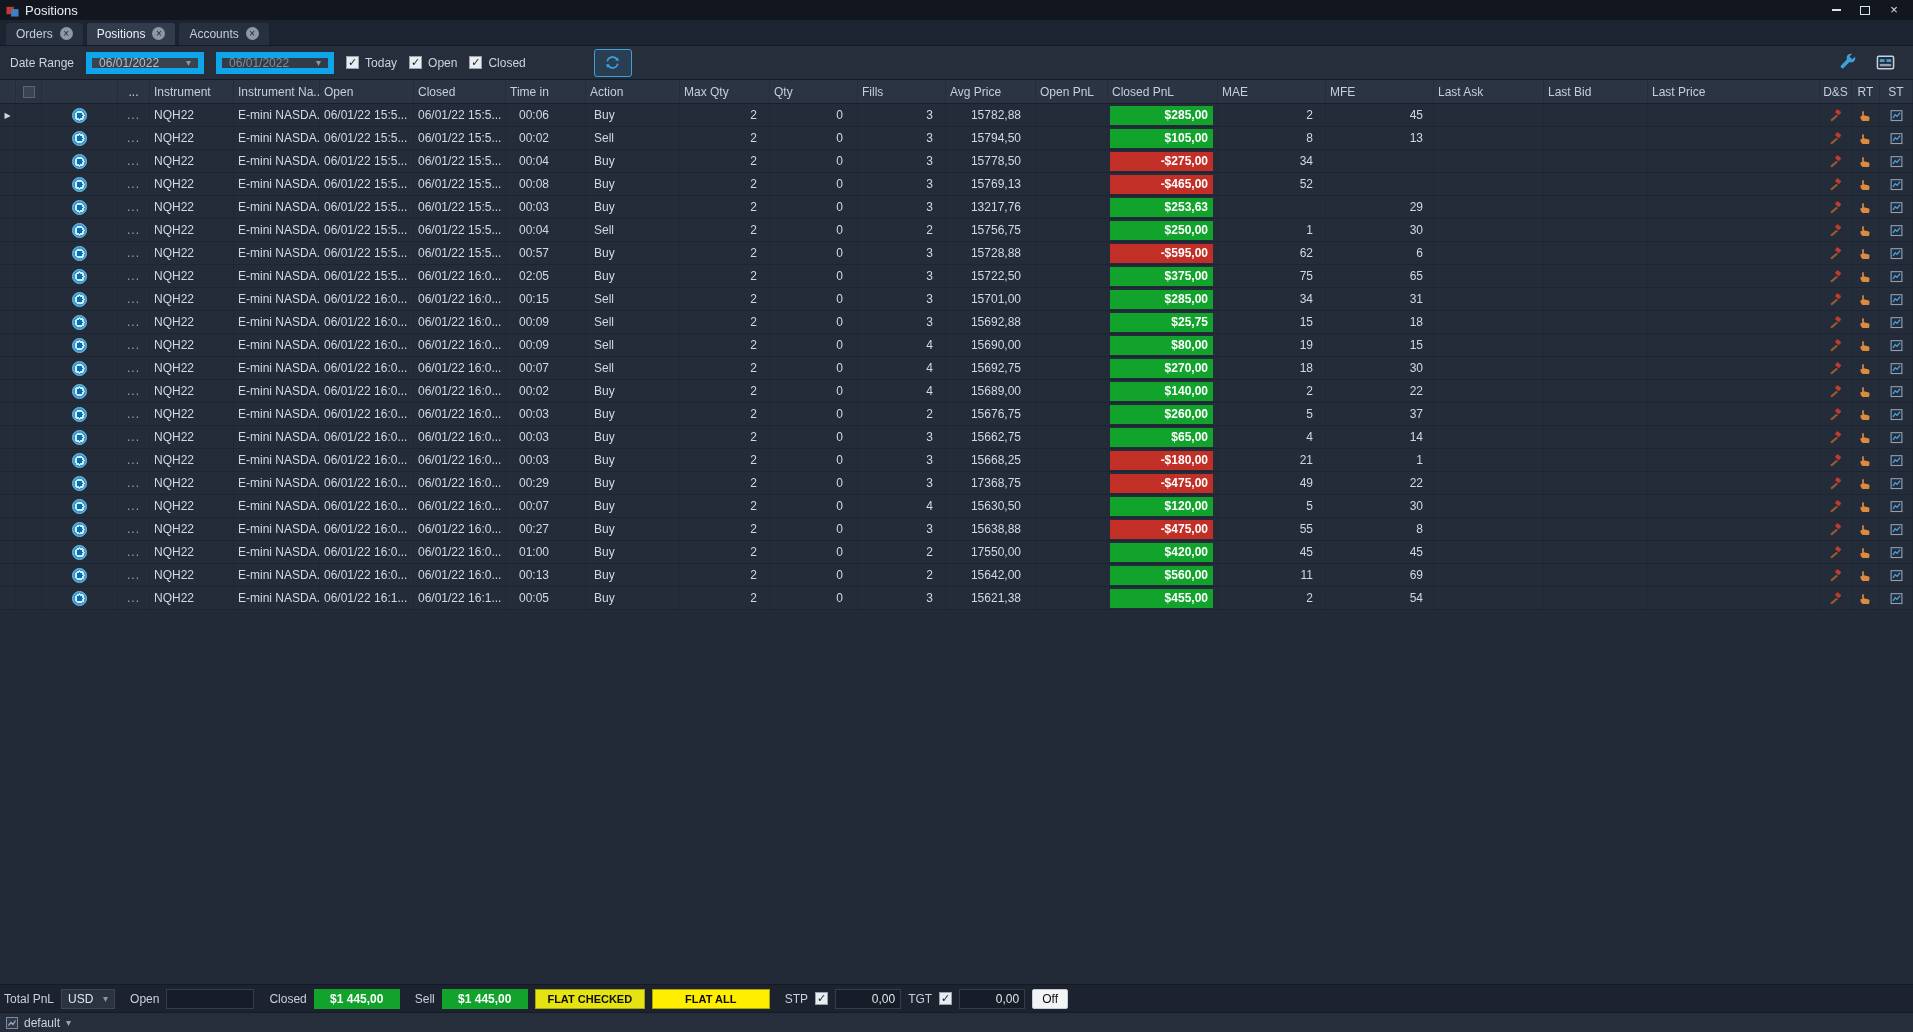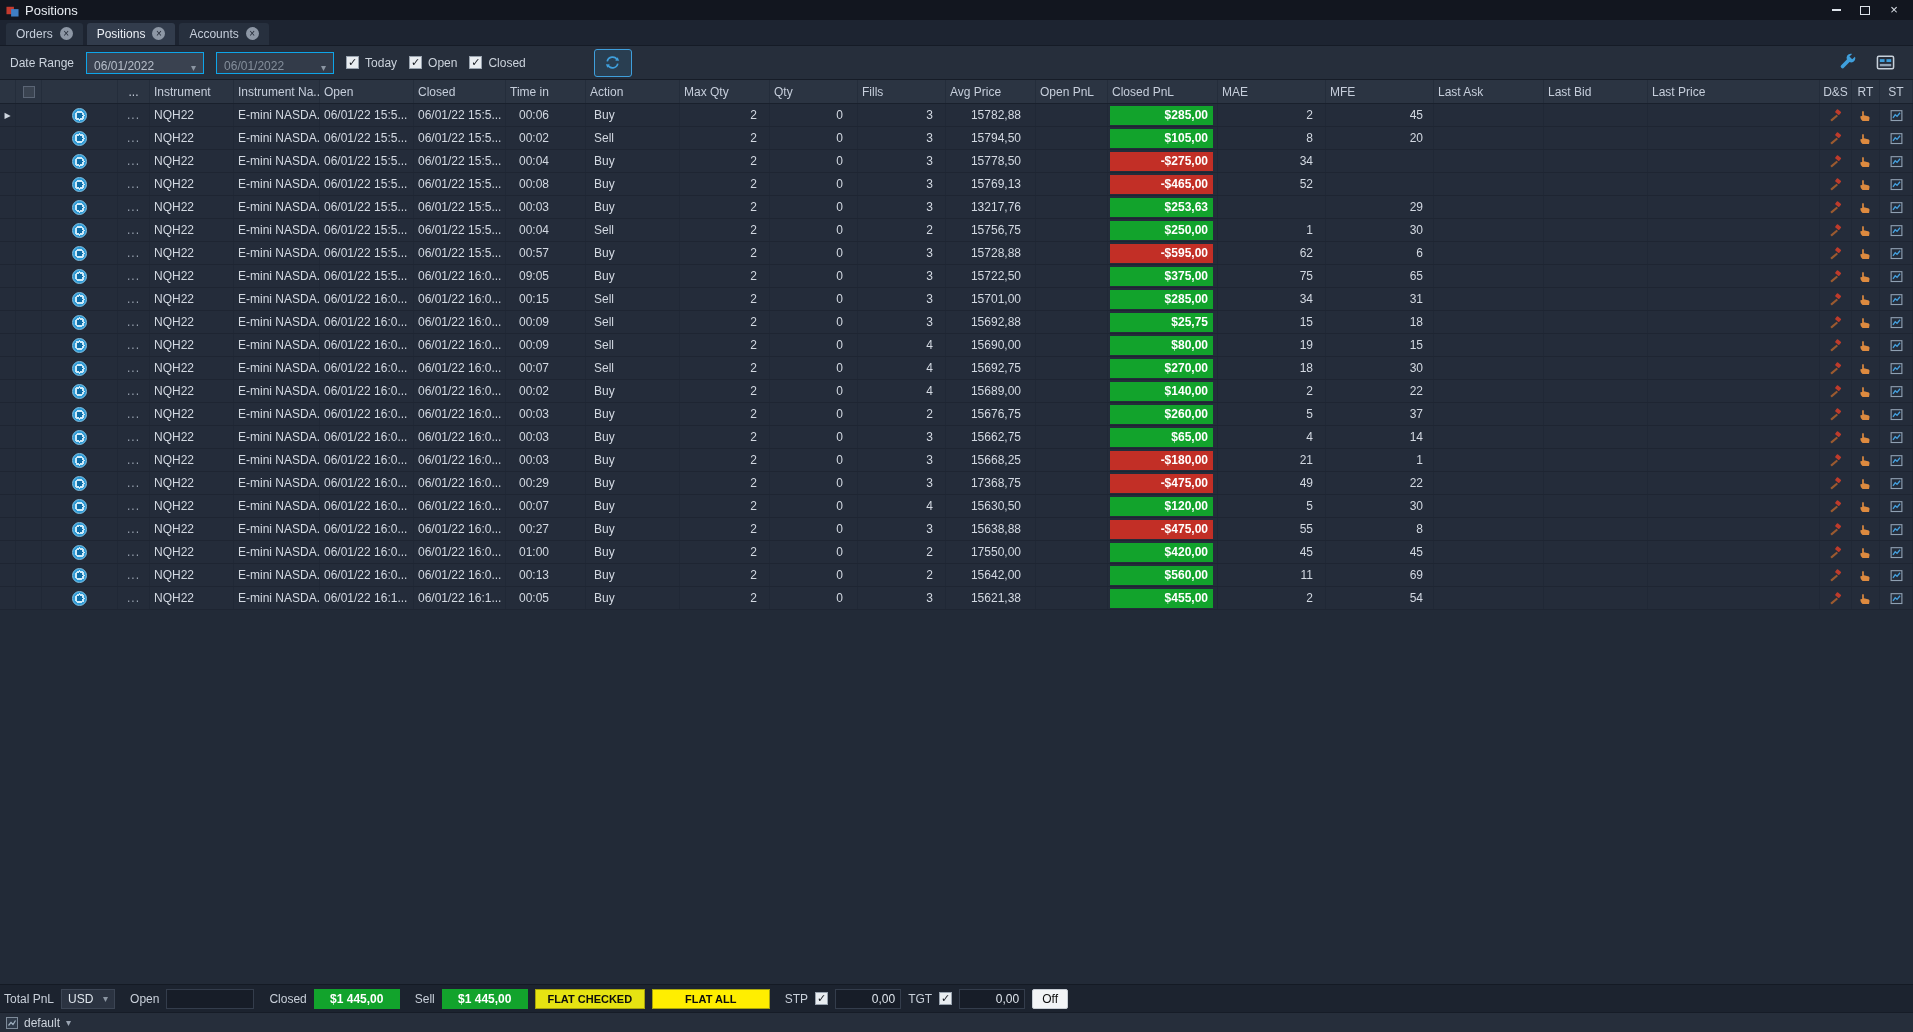--- a/index.html
+++ b/index.html
@@ -18,21 +18,21 @@
 
   
   .tabbar{height:26px;background:#1d2431;display:flex;align-items:center;gap:4px;padding:2px 0 0 6px;border-bottom:1px solid #151b26;flex:0 0 auto}
   .tab{height:22px;display:flex;align-items:center;gap:7px;padding:0 10px;background:#27303e;color:#c6cedb;border-radius:3px 3px 0 0;cursor:pointer}
   .tab.active{background:#323c4c;color:#eaeef4}
   .tabclose{width:13px;height:13px;border-radius:50%;background:#8d97a5;color:#1d2431;font-size:10px;line-height:13px;text-align:center;cursor:pointer}
 
   
   .toolbar{height:34px;background:#262e3b;display:flex;align-items:center;gap:12px;padding:0 10px;border-bottom:1px solid #161c27;flex:0 0 auto}
   .tlabel{color:#ccd4de}
-  .dsel{width:118px;height:22px;background:#3a4250;border:1px solid #0ea5e9;display:flex;align-items:flex-end;padding:0 7px;color:#b6bec9;cursor:pointer}
+  .dsel{width:118px;height:22px;background:#3a4250;border:6px solid #0ea5e9;display:flex;align-items:center;padding:0 7px;color:#b6bec9;cursor:pointer}
   .dsel .caret{margin-left:auto;color:#8b95a2;font-size:10px}
   .dsel.dim{background:#333b49;color:#848e9b}
   .chk{display:flex;align-items:center;gap:6px;cursor:pointer}
   .cbox{width:13px;height:13px;background:#e9edf1;border:1px solid #99a3af;color:#14181f;font-size:11px;line-height:11px;text-align:center;display:inline-flex;align-items:center;justify-content:center;flex:0 0 auto}
   .cbox i{font-style:normal}
   .refresh{width:38px;height:28px;margin-left:56px;background:rgba(63,160,220,.14);border:1px solid #3f9fdc;border-radius:3px;display:flex;align-items:center;justify-content:center;cursor:pointer}
   .toolbar .tright{margin-left:auto;display:flex;gap:18px;align-items:center;padding-right:8px}
   .iconbtn{background:transparent;border:none;display:flex;align-items:center;justify-content:center;cursor:pointer}
 
   
@@ -277,21 +277,21 @@
           <div class="cell c-al pl8" style="width:94px">Sell</div>
           <div class="cell c-ar pr12" style="width:90px">2</div>
           <div class="cell c-ar pr14" style="width:88px">0</div>
           <div class="cell c-ar pr12" style="width:88px">3</div>
           <div class="cell c-ar pr14" style="width:90px">15794,50</div>
           <div class="cell c-ar" style="width:72px"></div>
           <div class="cell c-ar" style="width:110px">
             <span class="pnlbox pos">$105,00</span>
           </div>
           <div class="cell c-ar pr12" style="width:108px">8</div>
-          <div class="cell c-ar pr10" style="width:108px">20</div>
+          <div class="cell c-ar pr10" style="width:108px">13</div>
           <div class="cell c-al" style="width:110px"></div>
           <div class="cell c-al" style="width:104px"></div>
           <div class="cell c-al" style="width:172px"></div>
           <div class="cell c-ac" style="width:32px">
             <span class="rowic">
               <svg viewBox="0 0 14 14" width="13" height="13">
                 <rect x="1" y="8.6" width="9" height="2.3" rx="0.6" transform="rotate(-40 5.5 9.7)" fill="#9a5a30"></rect>
                 <rect x="7" y="1.2" width="5.6" height="4.4" rx="0.9" transform="rotate(40 9.8 3.4)" fill="#bf3b2b"></rect>
               </svg>
             </span>
@@ -578,21 +578,21 @@
           <div class="cell c-ac" style="width:76px">
             <span class="posicon"></span>
           </div>
           <div class="cell c-ac" style="width:32px">
             <span class="dots">...</span>
           </div>
           <div class="cell c-al" style="width:84px">NQH22</div>
           <div class="cell c-al" style="width:86px">E-mini NASDA...</div>
           <div class="cell c-al" style="width:94px">06/01/22 15:5...</div>
           <div class="cell c-al" style="width:92px">06/01/22 16:0...</div>
-          <div class="cell c-ar pr36" style="width:80px">09:05</div>
+          <div class="cell c-ar pr36" style="width:80px">02:05</div>
           <div class="cell c-al pl8" style="width:94px">Buy</div>
           <div class="cell c-ar pr12" style="width:90px">2</div>
           <div class="cell c-ar pr14" style="width:88px">0</div>
           <div class="cell c-ar pr12" style="width:88px">3</div>
           <div class="cell c-ar pr14" style="width:90px">15722,50</div>
           <div class="cell c-ar" style="width:72px"></div>
           <div class="cell c-ar" style="width:110px">
             <span class="pnlbox pos">$375,00</span>
           </div>
           <div class="cell c-ar pr12" style="width:108px">75</div>

